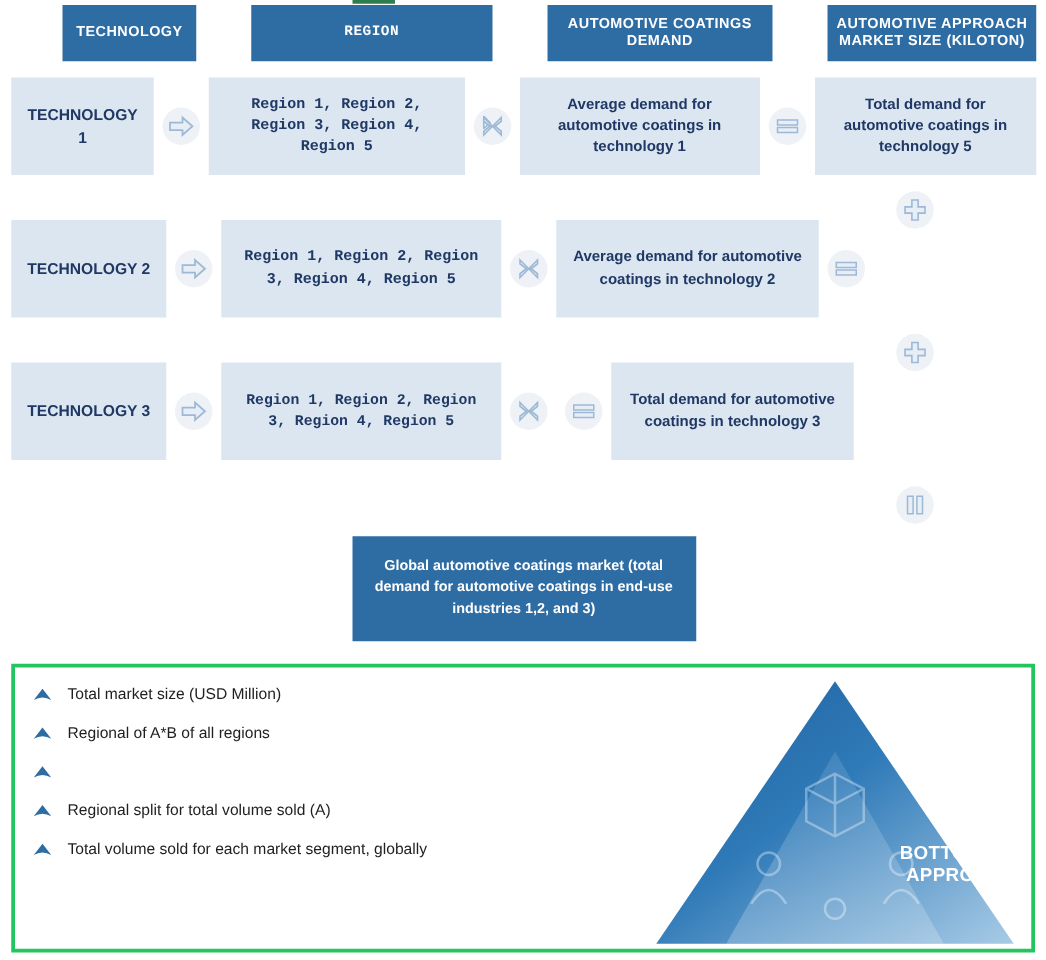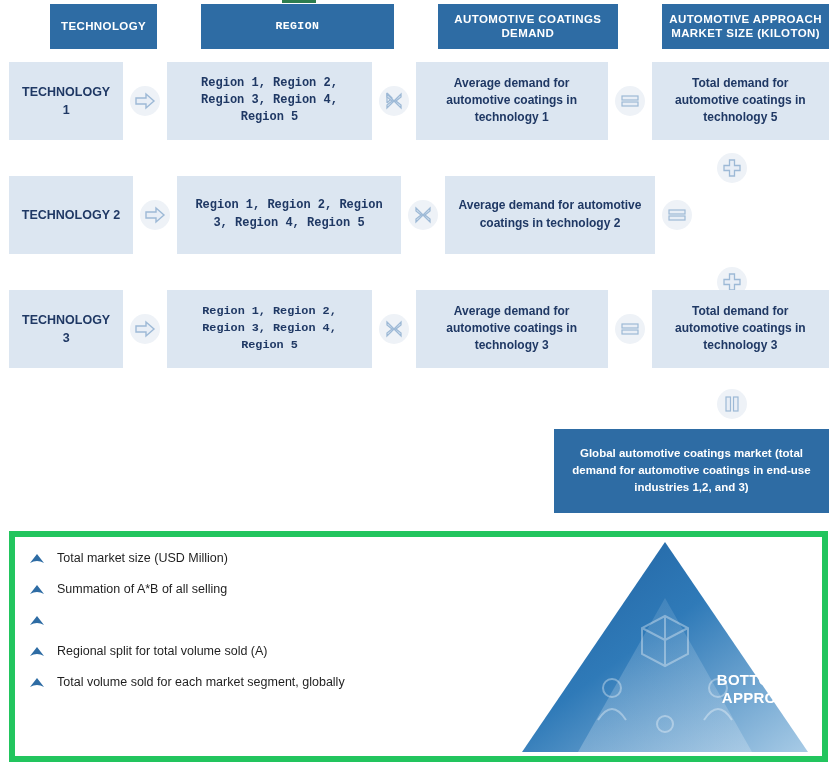--- a/index.html
+++ b/index.html
@@ -108,21 +108,21 @@
   }
   .eq-wrap {
     width: 194px;
     display: flex;
     justify-content: center;
   }
 
   
   .global-row {
     display: flex;
-    justify-content: flex-end;
+    justify-content: center;
     margin-top: 10px;
   }
   .global-box {
     width: 275px;
     background: #2e6ca4;
     color: #ffffff;
     font-size: 11.5px;
     font-weight: bold;
     text-align: center;
     padding: 16px 14px;
@@ -130,21 +130,21 @@
     line-height: 1.5;
   }
 
   
   .bottom {
     position: absolute;
     left: 9px;
     top: 531px;
     width: 819px;
     height: 231px;
-    border: 6px solid #22c55e;
+    border: 3px solid #22c55e;
     background: #ffffff;
     box-sizing: border-box;
     overflow: hidden;
   }
   .bullets {
     position: absolute;
     left: 12px;
     top: 13px;
     width: 620px;
   }
@@ -307,21 +307,20 @@
       </span>
     </div>
     <div class="cell col-region small-text">Region 1, Region 2, Region 3, Region 4, Region 5</div>
     <div class="conn">
       <span class="ico">
         <svg width="20" height="20" viewBox="0 0 20 20">
           <path d="M3 3 L10 10 L17 3 L17 6 L12 10 L17 14 L17 17 L10 10 L3 17 L3 14 L8 10 L3 6 Z" fill="#e8eef6" stroke="#9db9d6" stroke-width="1.3"></path>
         </svg>
       </span>
     </div>
-    <div class="cell col-demand">Average demand for automotive coatings in technology 3</div>
     <div class="conn">
       <span class="ico">
         <svg width="20" height="14" viewBox="0 0 20 14">
           <rect x="2" y="2" width="16" height="4" fill="#e8eef6" stroke="#9db9d6" stroke-width="1.2"></rect>
           <rect x="2" y="8" width="16" height="4" fill="#e8eef6" stroke="#9db9d6" stroke-width="1.2"></rect>
         </svg>
       </span>
     </div>
     <div class="cell col-size">Total demand for automotive coatings in technology 3</div>
   </div>
@@ -353,21 +352,21 @@
           </svg>
       </span>
       <span class="bullet-text">Total market size (USD Million)</span>
     </div>
     <div class="bullet">
       <span class="bullet-mark">
         <svg width="16" height="12" viewBox="0 0 16 12">
             <path d="M8 1 L15 10 Q8 6 1 10 Z" fill="#2e6ca4"></path>
           </svg>
       </span>
-      <span class="bullet-text">Summation of A*B of all selling</span>
+      <span class="bullet-text">Regional of A*B of all regions</span>
     </div>
     <div class="bullet">
       <span class="bullet-mark">
         <svg width="16" height="12" viewBox="0 0 16 12">
             <path d="M8 1 L15 10 Q8 6 1 10 Z" fill="#2e6ca4"></path>
           </svg>
       </span>
     </div>
     <div class="bullet">
       <span class="bullet-mark">

